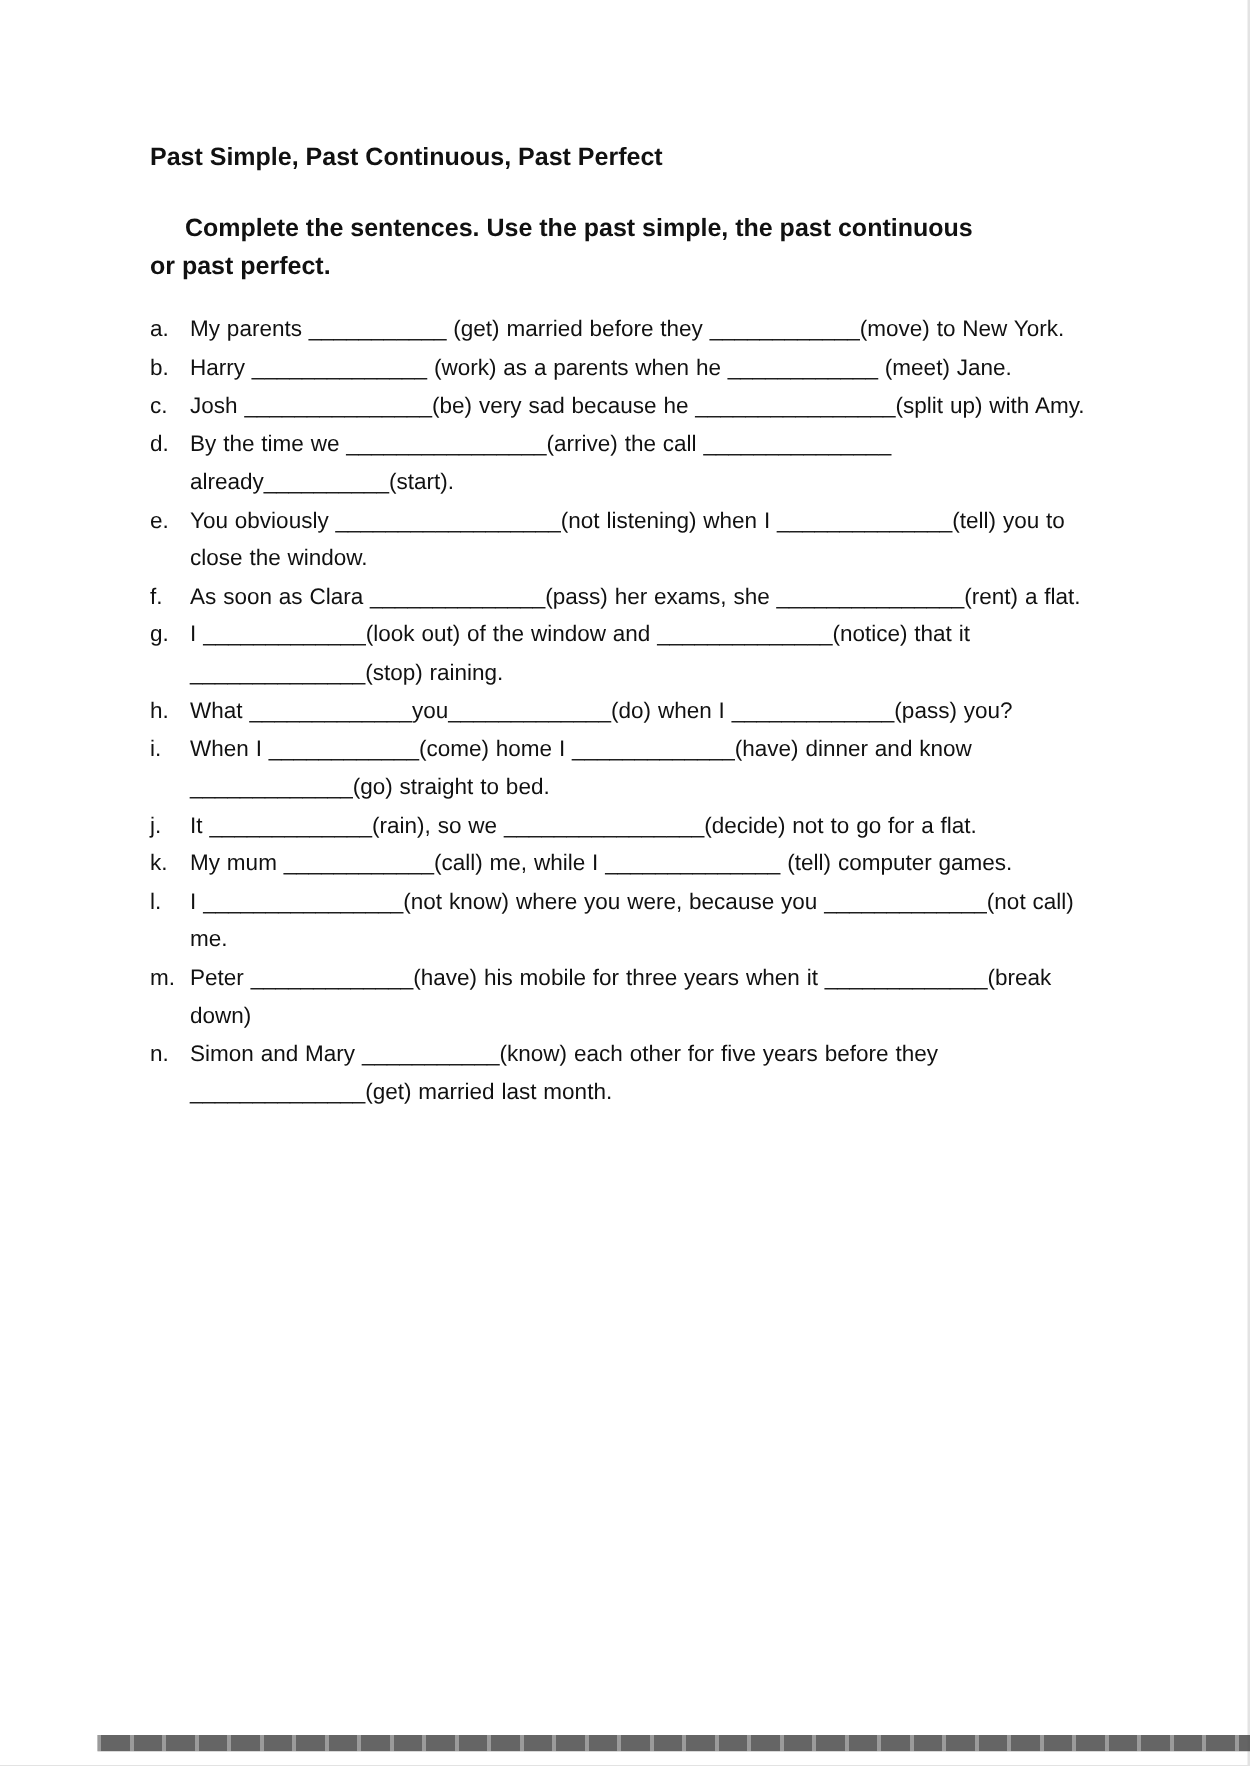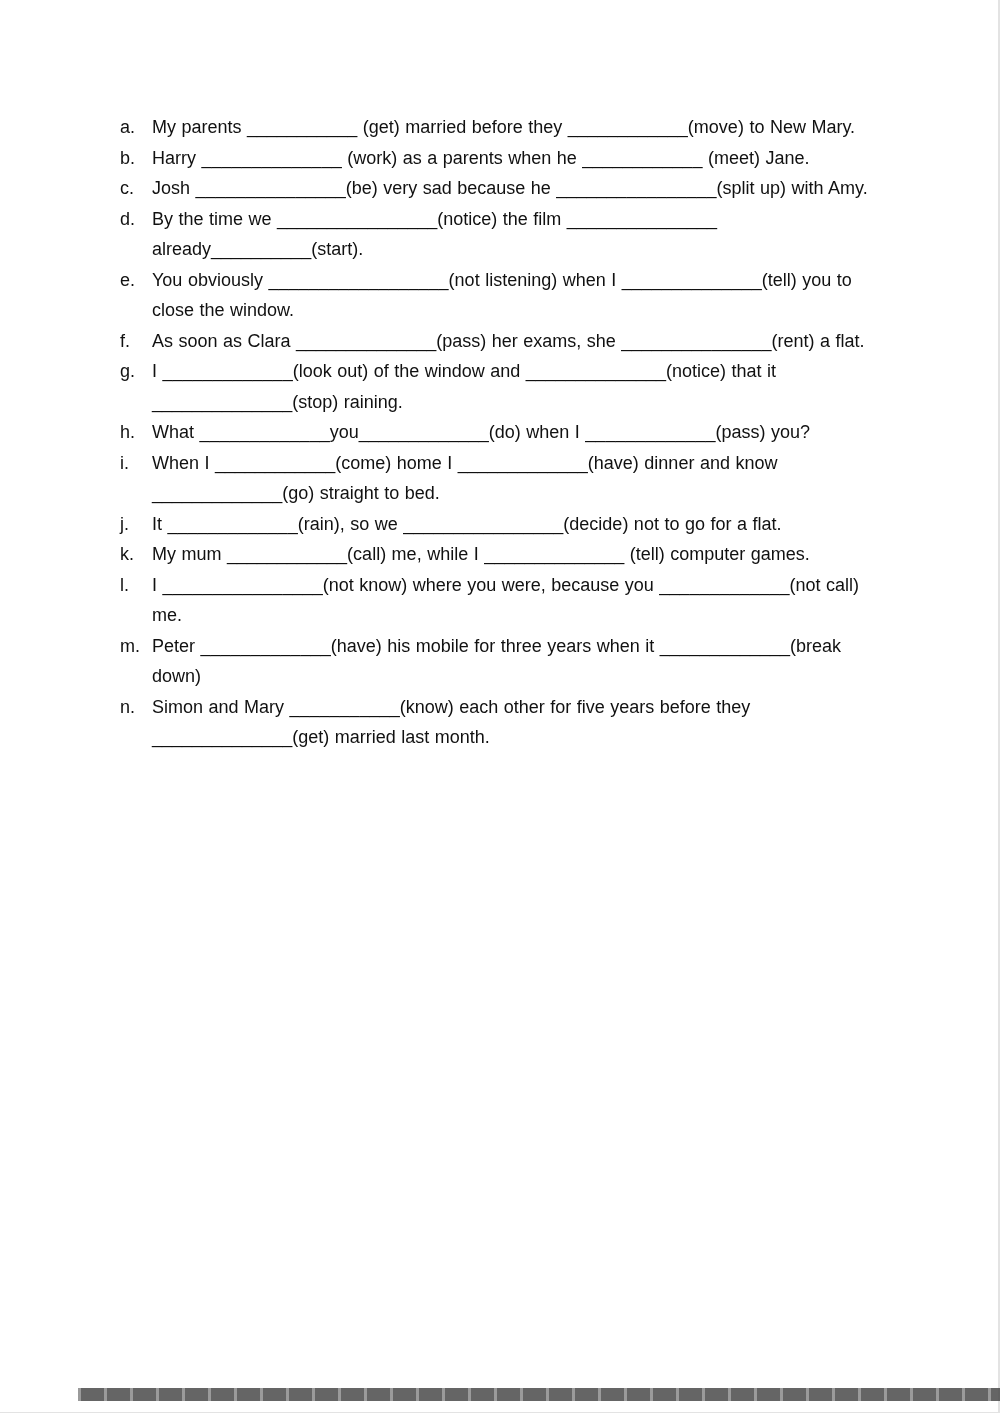--- a/index.html
+++ b/index.html
@@ -76,38 +76,40 @@
     );
     opacity: 0.85;
   }
 </style>
 </head>
 <body>
 
 <div class="page-frame"></div>
 
 <div class="sheet">
+  <h1 class="worksheet-title">Past Simple, Past Continuous, Past Perfect</h1>
 
+  <p class="instructions">Complete the sentences. Use the past simple, the past continuous or past perfect.</p>
 
   <ol class="exercise-list" id="exercise-list">
       <li>
         <span class="exercise-letter">a.</span>
-        <span class="exercise-text">My parents ___________ (get) married before they ____________(move) to New Mary.</span>
+        <span class="exercise-text">My parents ___________ (get) married before they ____________(move) to New York.</span>
       </li>
       <li>
         <span class="exercise-letter">b.</span>
         <span class="exercise-text">Harry ______________ (work) as a parents when he ____________ (meet) Jane.</span>
       </li>
       <li>
         <span class="exercise-letter">c.</span>
         <span class="exercise-text">Josh _______________(be) very sad because he ________________(split up) with Amy.</span>
       </li>
       <li>
         <span class="exercise-letter">d.</span>
-        <span class="exercise-text">By the time we ________________(notice) the film _______________ already__________(start).</span>
+        <span class="exercise-text">By the time we ________________(arrive) the call _______________ already__________(start).</span>
       </li>
       <li>
         <span class="exercise-letter">e.</span>
         <span class="exercise-text">You obviously __________________(not listening) when I ______________(tell) you to close the window.</span>
       </li>
       <li>
         <span class="exercise-letter">f.</span>
         <span class="exercise-text">As soon as Clara ______________(pass) her exams, she _______________(rent) a flat.</span>
       </li>
       <li>

